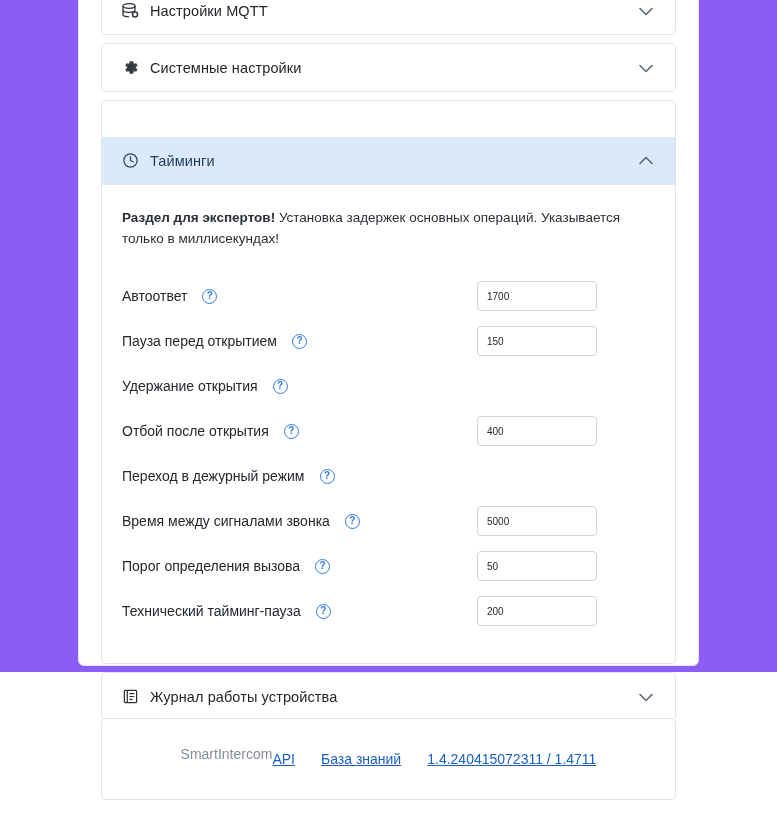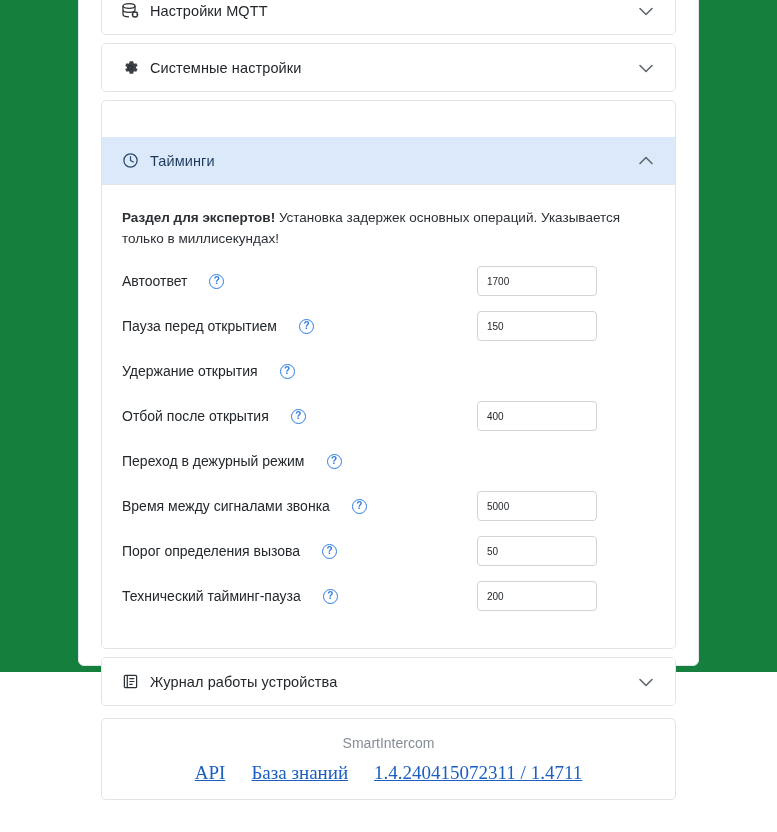--- a/index.html
+++ b/index.html
@@ -12,21 +12,21 @@
   body {
     width: 777px;
     height: 832px;
     overflow: hidden;
     position: relative;
   }
 
   .page {
     width: 777px;
     height: 672px;
-    background: #15803d;
+    background: #8b5cf6;
     position: relative;
   }
 
   
   .card-frame {
     position: absolute;
     left: 78px;
     top: -12px;
     width: 621px;
     bottom: 6px;
@@ -94,37 +94,37 @@
   .acc-body {
     padding: 22px 20px 26px 20px;
     border-top: 1px solid #e4e7ea;
     background: #ffffff;
   }
 
   .expert-note {
     font-size: 13.5px;
     color: #2b3036;
     line-height: 21px;
-    margin-bottom: 17px;
+    margin-bottom: 32px;
   }
   .expert-note b { font-weight: bold; }
 
   .field-row {
     display: flex;
     align-items: center;
     margin-bottom: 15px;
     height: 30px;
   }
   .field-label {
     width: 355px;
     font-size: 14px;
     color: #23282d;
     display: flex;
     align-items: center;
-    gap: 22px;
+    gap: 15px;
     flex: 0 0 auto;
   }
   .help {
     display: inline-flex;
     align-items: center;
     justify-content: center;
     width: 15px;
     height: 15px;
     border-radius: 50%;
     border: 1.2px solid #2f7de1;
@@ -151,39 +151,38 @@
   .footer-card {
     position: absolute;
     left: 101px;
     top: 718px;
     width: 575px;
     height: 82px;
     border: 1px solid #e0e3e7;
     border-radius: 5px;
     background: #ffffff;
     display: flex;
-    flex-direction: column;
+    flex-direction: row;
     align-items: center;
     justify-content: center;
   }
   .footer-title {
     font-size: 14px;
     color: #868d94;
     margin-bottom: 11px;
   }
   .footer-links {
     display: flex;
     gap: 26px;
     align-items: center;
   }
   .footer-links a {
-    font-size: 19px;
+    font-size: 14px;
     color: #1b5fc1;
     text-decoration: underline;
-    font-family: Liberation Serif, serif;
   }
 
   svg { display: block; }
 </style>
 </head>
 <body>
 
 <div class="page">
 
   <div class="card-frame"></div>

